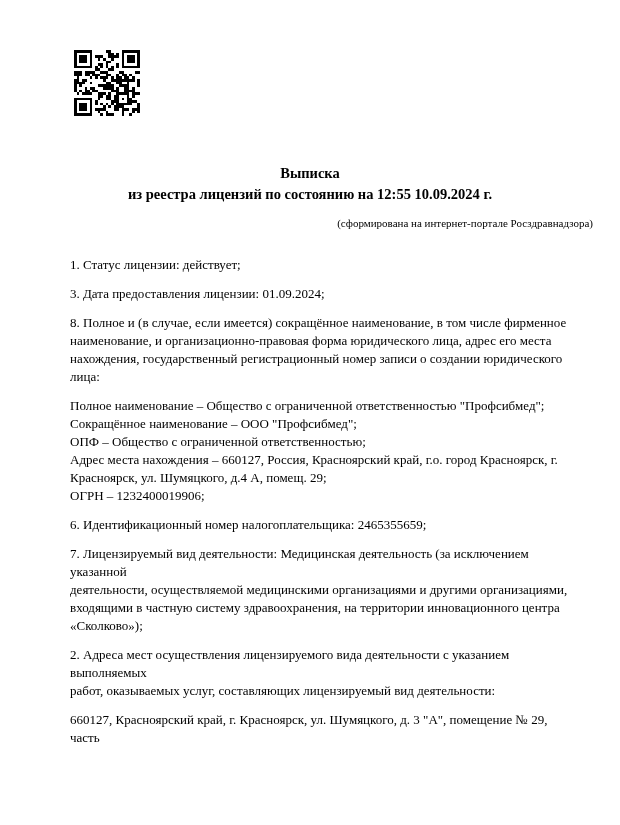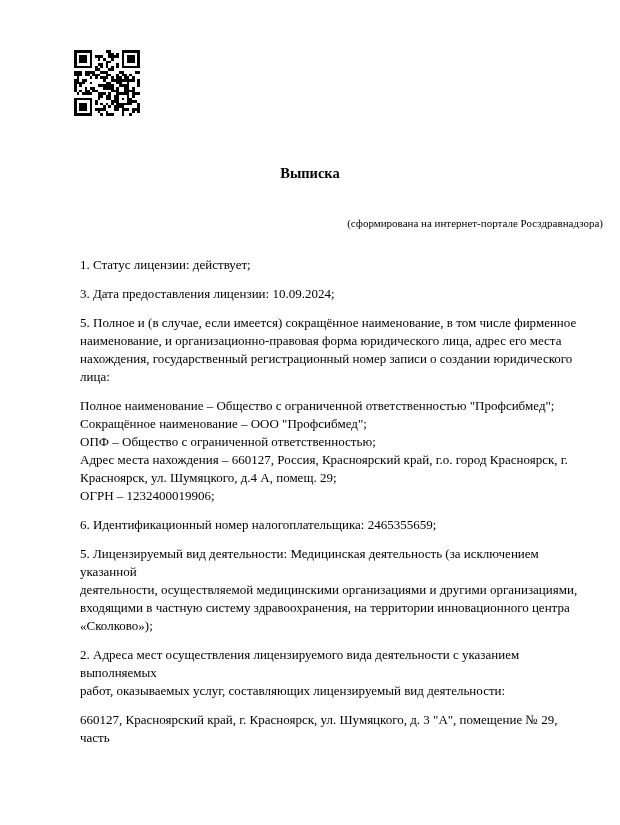--- a/index.html
+++ b/index.html
@@ -31,29 +31,29 @@
     left: 0;
     width: 620px;
     text-align: center;
     font-weight: bold;
     font-size: 14.5px;
     line-height: 21px;
   }
   .subtitle {
     position: absolute;
     top: 216px;
-    right: 17px;
+    right: 27px;
     font-size: 11px;
     line-height: 14px;
     text-align: right;
   }
   .body-text {
     position: absolute;
     top: 256px;
-    left: 80px;
+    left: 70px;
     right: 40px;
     font-size: 13px;
     line-height: 18px;
   }
   .para {
     white-space: pre-line;
     margin: 0 0 11px 0;
   }
 </style>
 </head>
@@ -376,38 +376,39 @@
         <rect x="12" y="24" width="1" height="1" fill="#000000"></rect>
         <rect x="13" y="24" width="1" height="1" fill="#000000"></rect>
         <rect x="14" y="24" width="1" height="1" fill="#000000"></rect>
         <rect x="18" y="24" width="1" height="1" fill="#000000"></rect>
         <rect x="21" y="24" width="1" height="1" fill="#000000"></rect>
       </svg>
     </div>
 
   <div class="title-block">
     <div>Выписка</div>
+    <div>из реестра лицензий по состоянию на 12:55 10.09.2024 г.</div>
   </div>
 
   <div class="subtitle">(сформирована на интернет-портале Росздравнадзора)</div>
 
   <div class="body-text">
     <p class="para">1. Статус лицензии: действует;</p>
-    <p class="para">3. Дата предоставления лицензии: 10.09.2024;</p>
-    <p class="para">5. Полное и (в случае, если имеется) сокращённое наименование, в том числе фирменное
+    <p class="para">3. Дата предоставления лицензии: 01.09.2024;</p>
+    <p class="para">8. Полное и (в случае, если имеется) сокращённое наименование, в том числе фирменное
 наименование, и организационно-правовая форма юридического лица, адрес его места
 нахождения, государственный регистрационный номер записи о создании юридического лица:</p>
     <p class="para">Полное наименование – Общество с ограниченной ответственностью "Профсибмед";
 Сокращённое наименование – ООО "Профсибмед";
 ОПФ – Общество с ограниченной ответственностью;
 Адрес места нахождения – 660127, Россия, Красноярский край, г.о. город Красноярск, г.
 Красноярск, ул. Шумяцкого, д.4 А, помещ. 29;
 ОГРН – 1232400019906;</p>
     <p class="para">6. Идентификационный номер налогоплательщика: 2465355659;</p>
-    <p class="para">5. Лицензируемый вид деятельности: Медицинская деятельность (за исключением указанной
+    <p class="para">7. Лицензируемый вид деятельности: Медицинская деятельность (за исключением указанной
 деятельности, осуществляемой медицинскими организациями и другими организациями,
 входящими в частную систему здравоохранения, на территории инновационного центра
 «Сколково»);</p>
     <p class="para">2. Адреса мест осуществления лицензируемого вида деятельности с указанием выполняемых
 работ, оказываемых услуг, составляющих лицензируемый вид деятельности:</p>
     <p class="para">660127, Красноярский край, г. Красноярск, ул. Шумяцкого, д. 3 "А", помещение № 29, часть</p>
   </div>
 
 </div>
 

